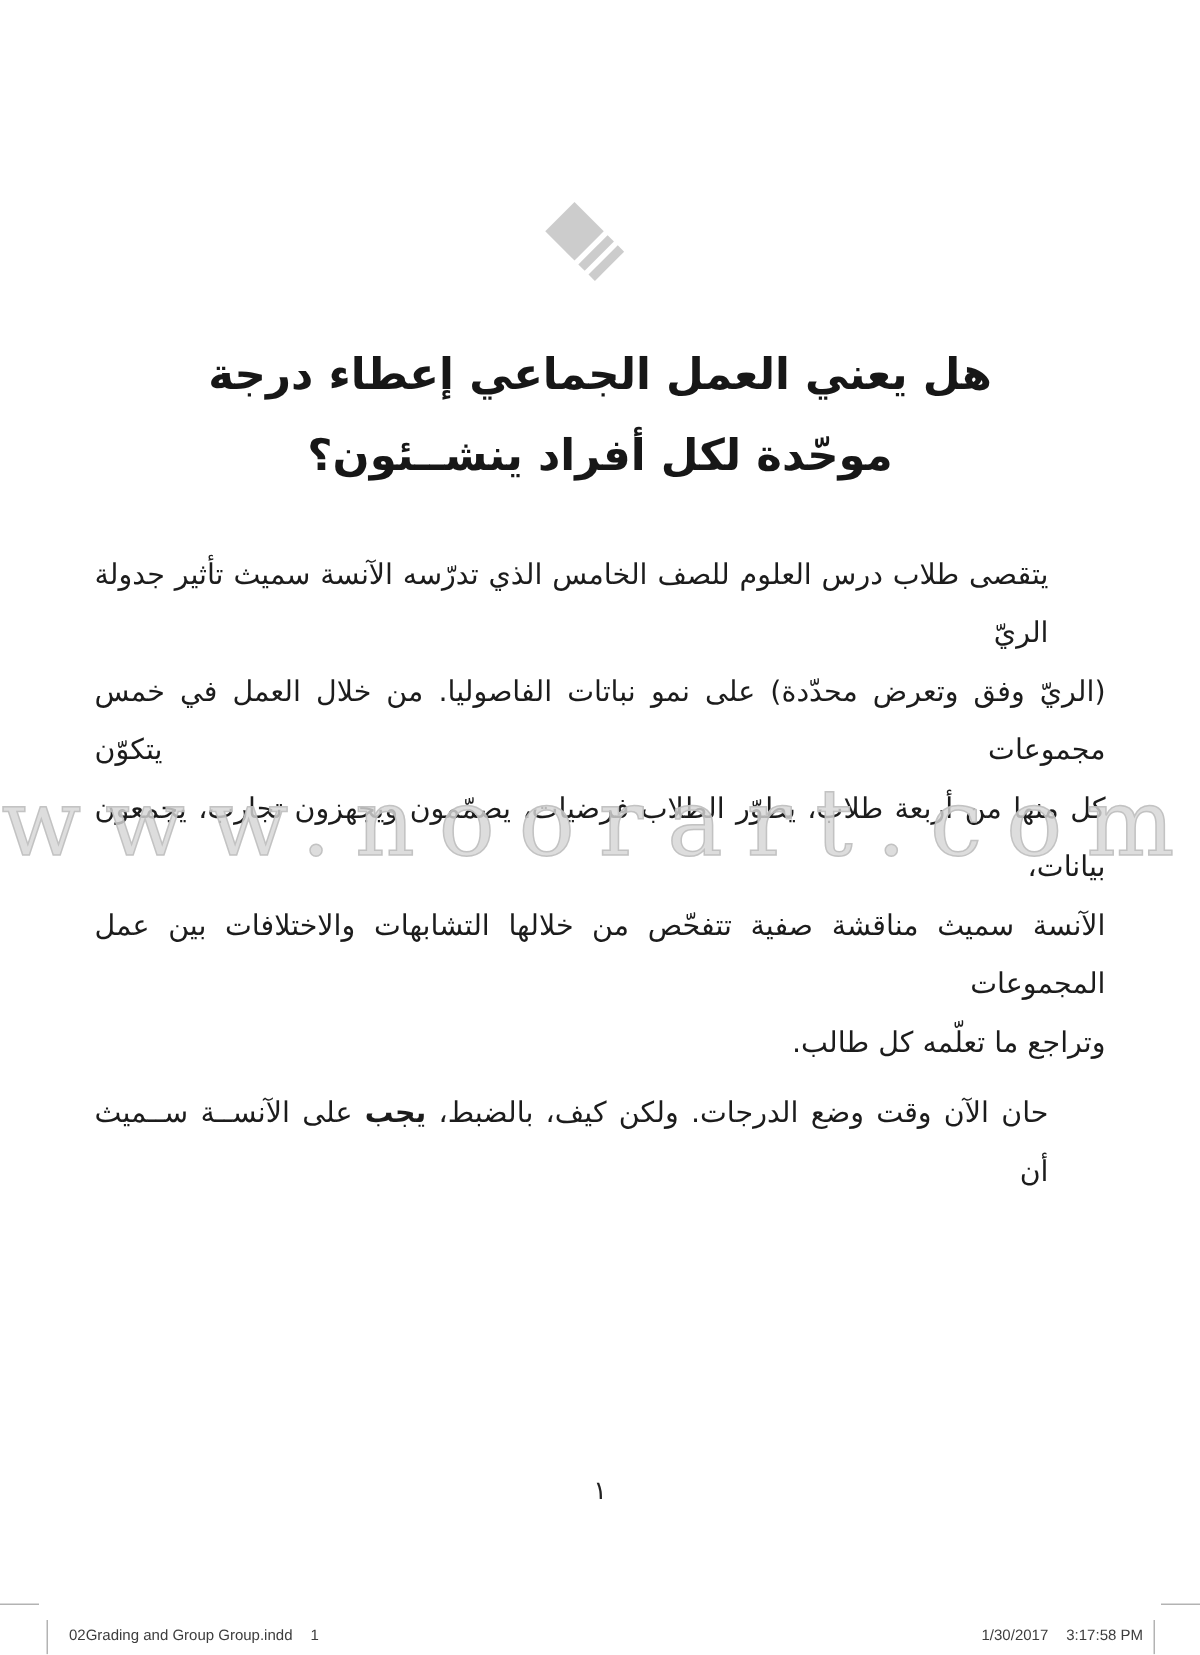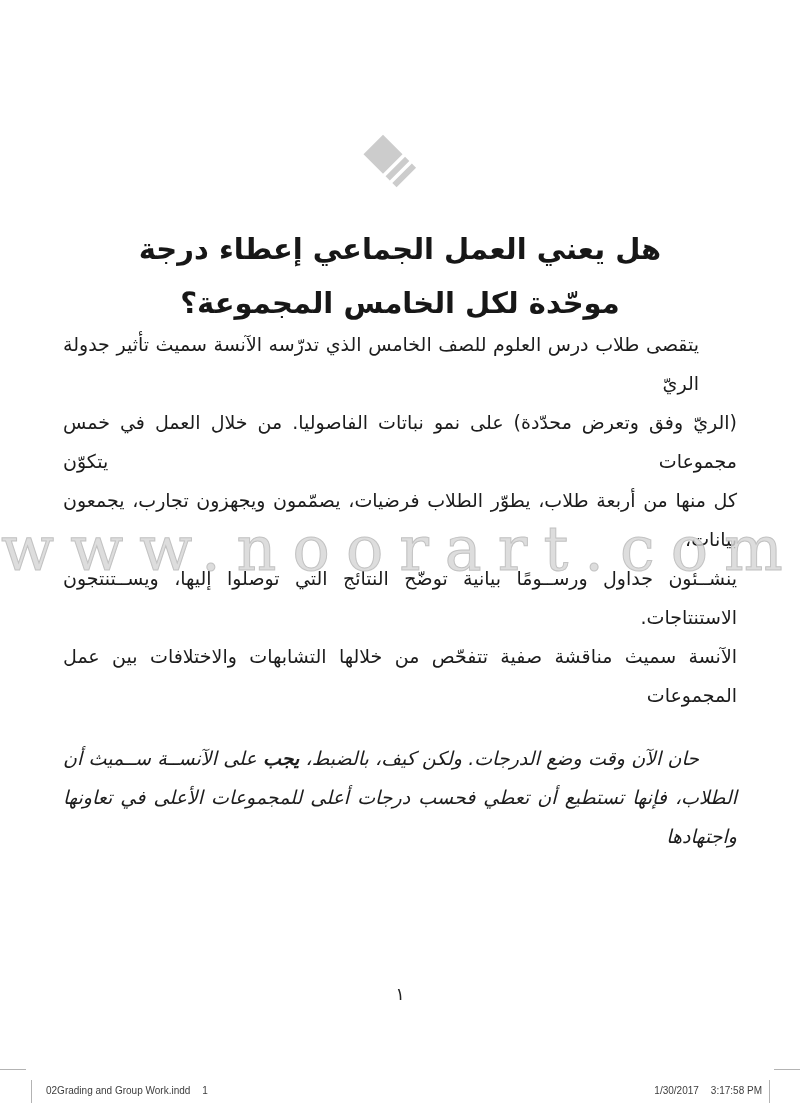--- a/index.html
+++ b/index.html
@@ -35,29 +35,29 @@
     font-weight: bold;
     color: #171717;
     line-height: 54px;
     font-family: "DejaVu Sans", sans-serif;
   }
   .title span { display: block; }
 
   
   .body-text {
     position: absolute;
-    top: 325px;
+    top: 364px;
     right: 63px;
     left: 63px;
     direction: rtl;
     color: #1c1c1c;
     font-size: 19px;
     line-height: 39px;
   }
-  .para + .para { margin-top: 24px; font-style: italic; }
+  .para + .para { margin-top: 8px; }
   .line {
     text-align: justify;
     text-align-last: justify;
     white-space: normal;
   }
   .line.first { padding-right: 38px; }
   .line.last { text-align-last: right; }
   .line b, .line .bold { font-weight: bold; }
   
   .para:nth-child(1) .line:nth-child(6) { color: #5a5a5a; font-style: italic; }
@@ -120,47 +120,46 @@
       <g transform="rotate(45 45 45)" fill="#cccccc">
         <rect x="14" y="14" width="46" height="46"></rect>
         <rect x="66" y="14" width="10" height="46"></rect>
         <rect x="82" y="14" width="10" height="46"></rect>
       </g>
     </svg>
   </div>
 
   <h1 class="title">
     <span>هل يعني العمل الجماعي إعطاء درجة</span>
-    <span>موحّدة لكل الخامس المجموعة؟</span>
+    <span>موحّدة لكل أفراد ينشــئون؟</span>
   </h1>
 
   <div class="body-text" id="paragraphs">
       <div class="para">
         <div class="line first"><span>يتقصى طلاب درس العلوم للصف الخامس الذي تدرّسه الآنسة سميث تأثير جدولة الريّ</span></div>
         <div class="line"><span>(الريّ وفق وتعرض محدّدة) على نمو نباتات الفاصوليا. من خلال العمل في خمس مجموعات يتكوّن</span></div>
         <div class="line"><span>كل منها من أربعة طلاب، يطوّر الطلاب فرضيات، يصمّمون ويجهزون تجارب، يجمعون بيانات،</span></div>
-        <div class="line"><span>ينشــئون جداول ورســومًا بيانية توضّح النتائج التي توصلوا إليها، ويســتنتجون الاستنتاجات.</span></div>
         <div class="line"><span>الآنسة سميث مناقشة صفية تتفحّص من خلالها التشابهات والاختلافات بين عمل المجموعات</span></div>
+        <div class="line last"><span>وتراجع ما تعلّمه كل طالب.</span></div>
       </div>
       <div class="para">
         <div class="line first"><span>حان الآن وقت وضع الدرجات. ولكن كيف، بالضبط، </span><b class="bold">يجب</b><span> على الآنســة ســميث أن</span></div>
-        <div class="line"><span>الطلاب، فإنها تستطيع أن تعطي فحسب درجات أعلى للمجموعات الأعلى في تعاونها واجتهادها</span></div>
         <div class="line"></div>
       </div>
     </div>
 
   <div class="watermark">www.noorart.com</div>
 
   <div class="page-number">١</div>
 
   <div class="crop crop-h-left"></div>
   <div class="crop crop-v-left"></div>
   <div class="crop crop-h-right"></div>
   <div class="crop crop-v-right"></div>
 
   <div class="footer-text footer-left">
-    <span>02Grading and Group Work.indd</span><span class="gap"></span><span>1</span>
+    <span>02Grading and Group Group.indd</span><span class="gap"></span><span>1</span>
   </div>
   <div class="footer-text footer-right">
     <span>1/30/2017</span><span class="gap"></span><span>3:17:58 PM</span>
   </div>
 
 </div>
 
 </body></html>

